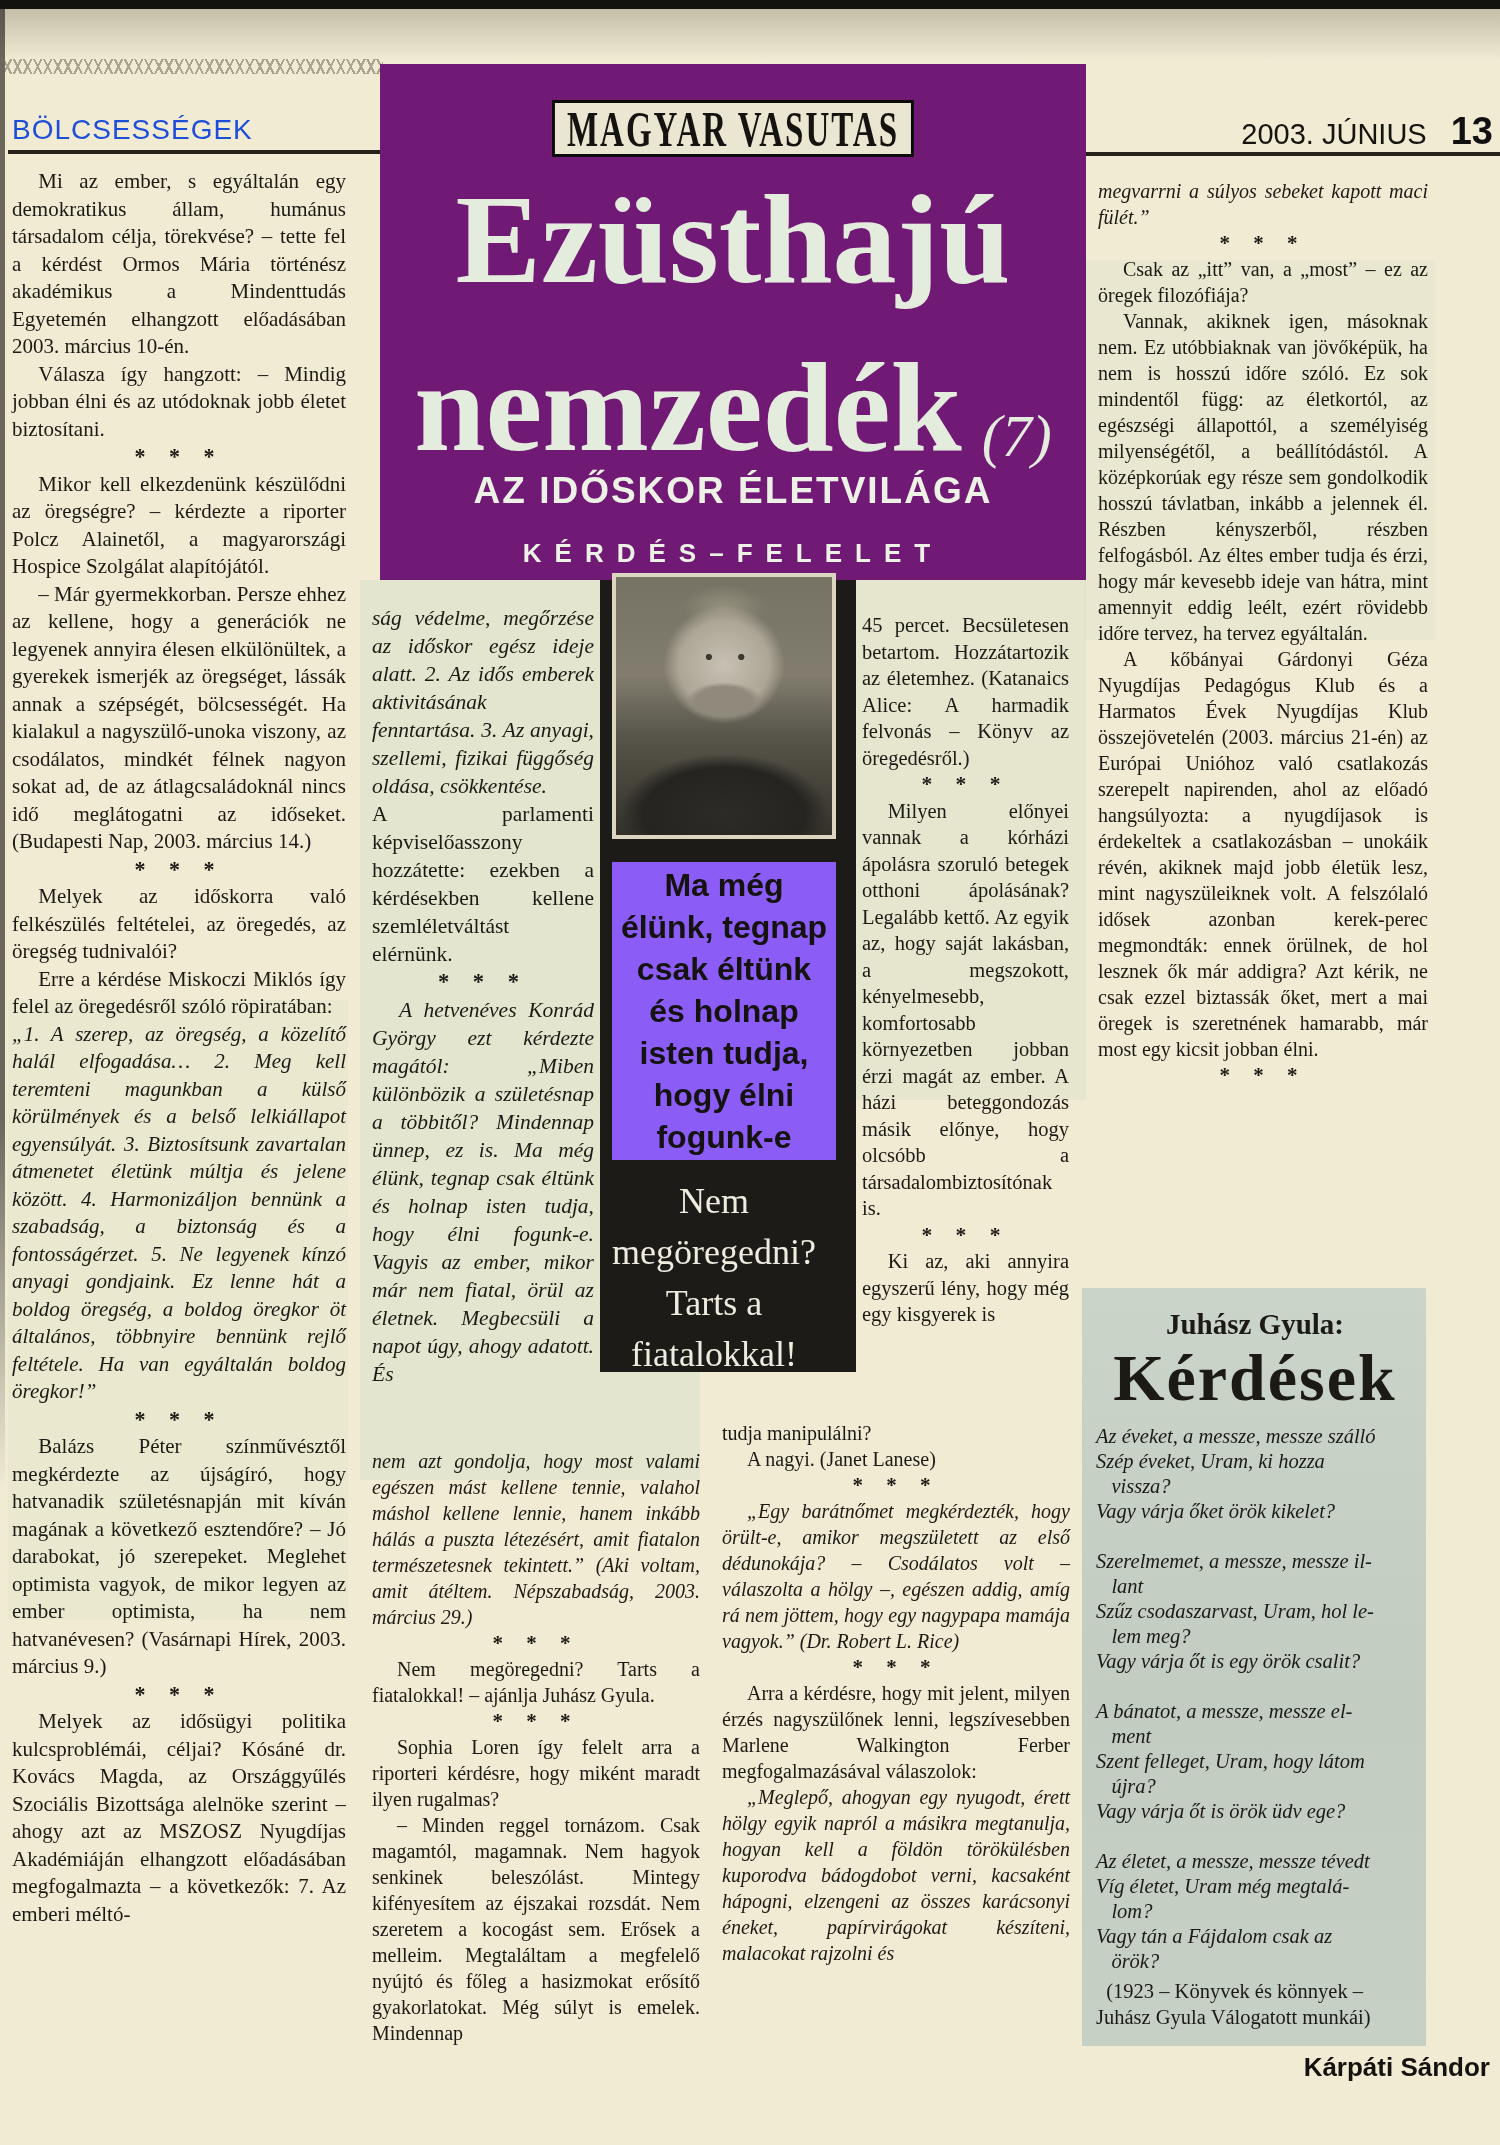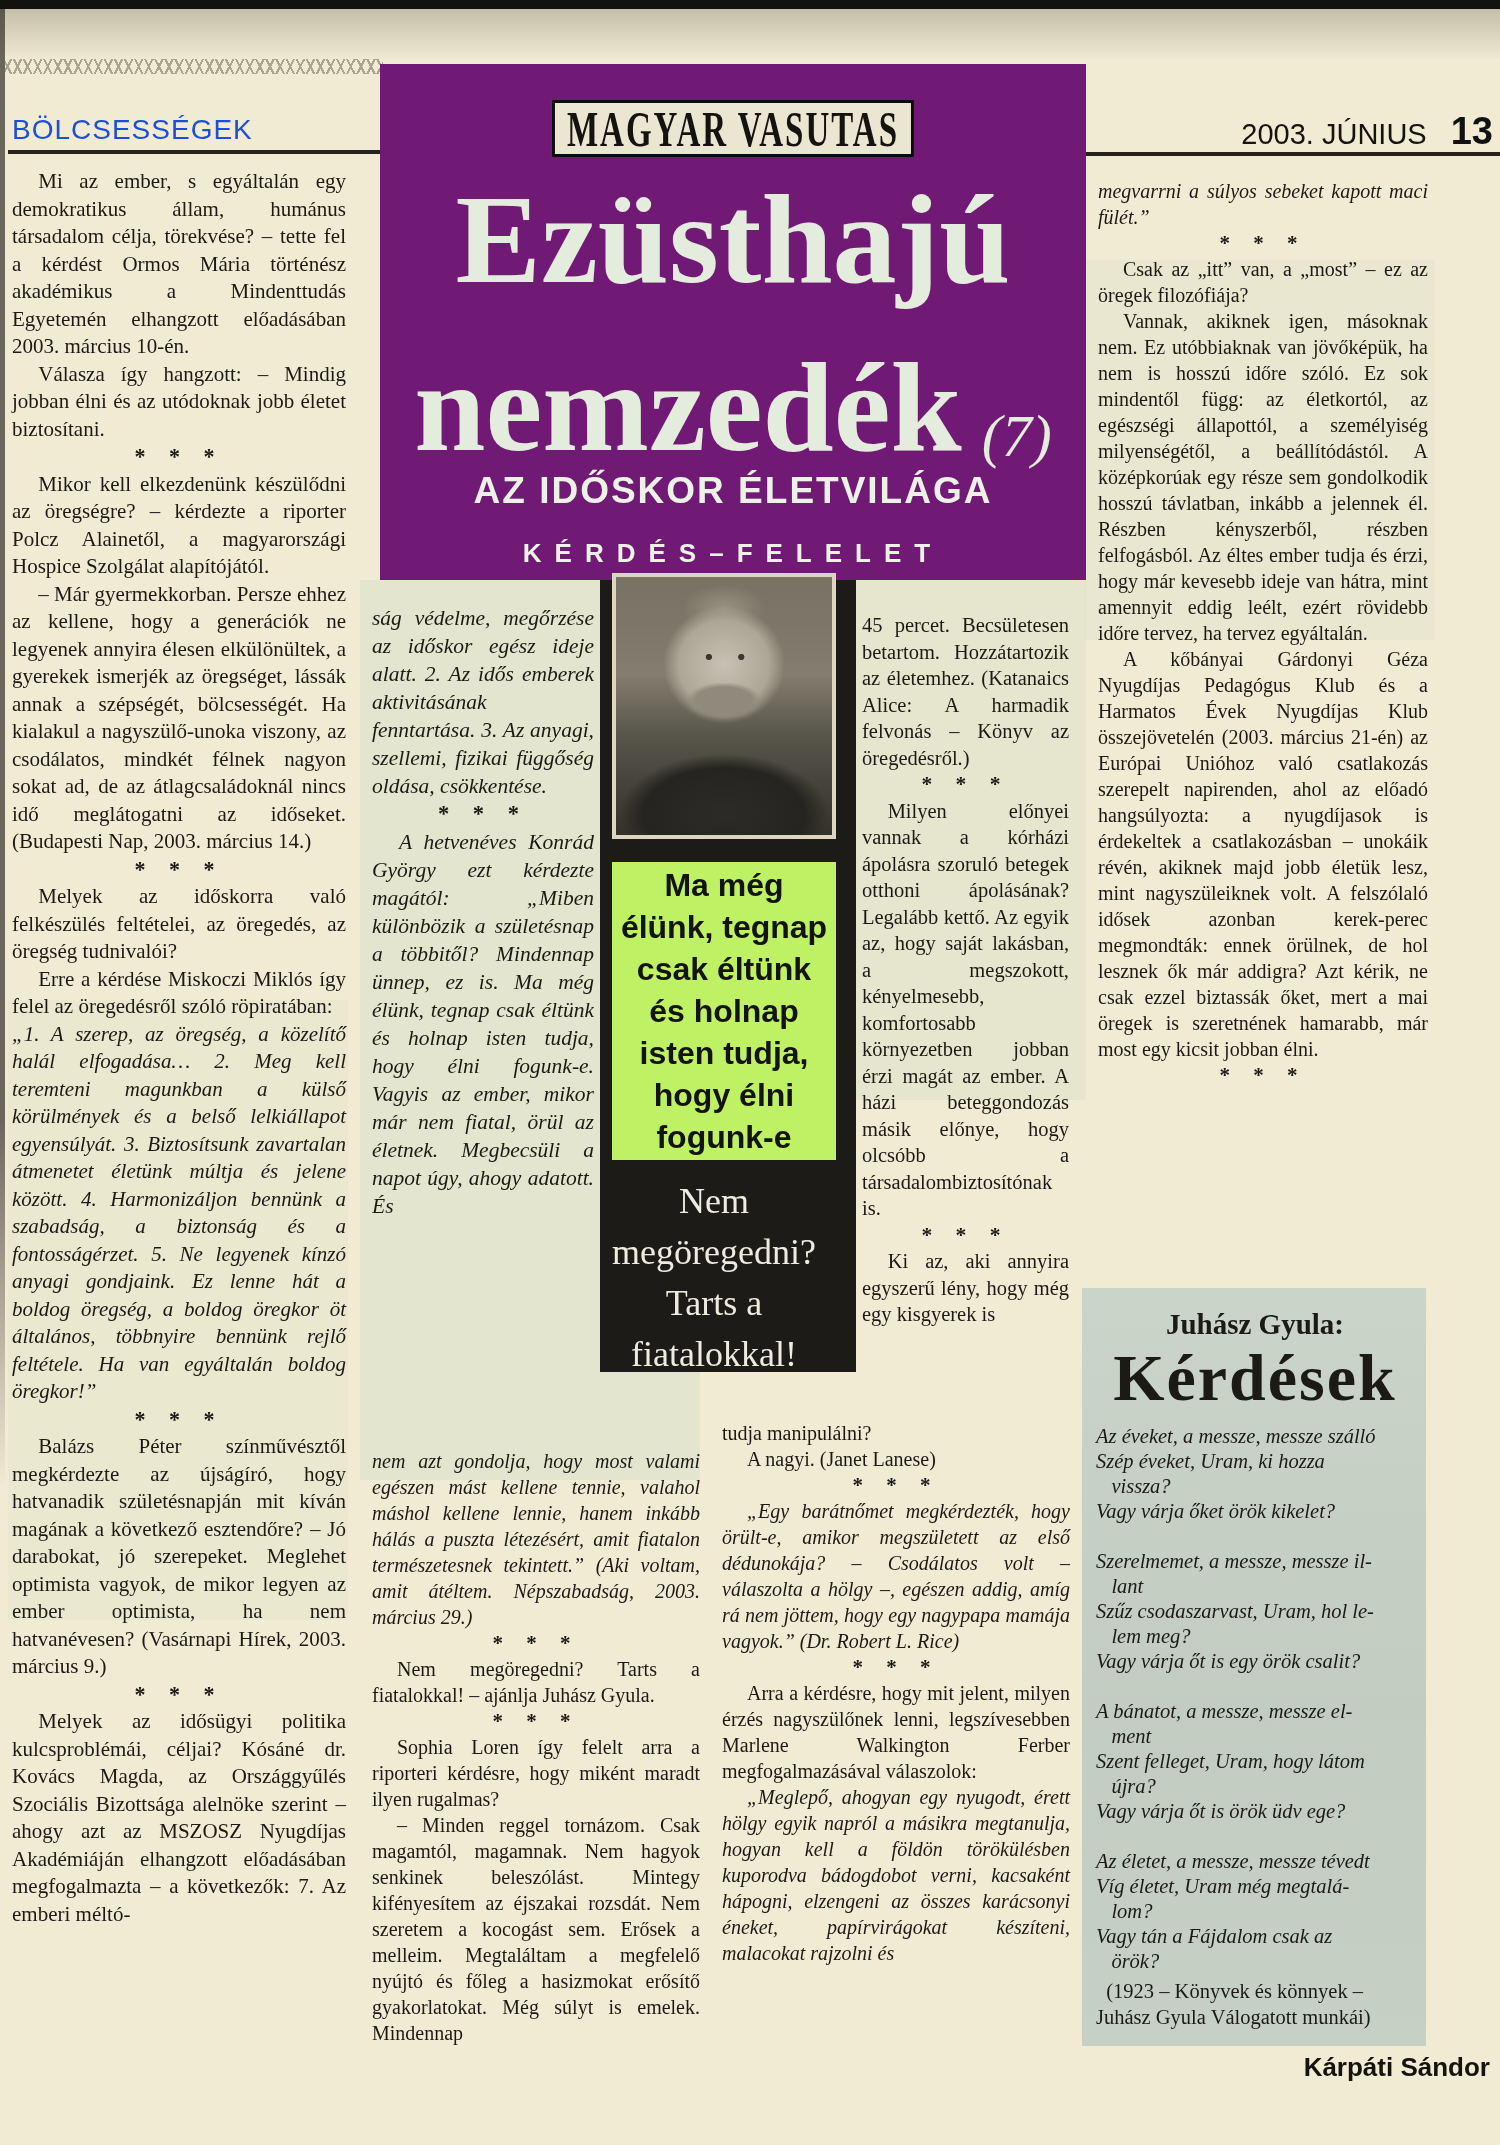--- a/index.html
+++ b/index.html
@@ -57,21 +57,21 @@
     border:4px solid #dcd5c0;
     background:
       radial-gradient(circle 5px at 43% 31%, #3b382f 0 55%, rgba(0,0,0,0) 70%),
       radial-gradient(circle 5px at 58% 31%, #3b382f 0 55%, rgba(0,0,0,0) 70%),
       radial-gradient(ellipse 22% 9% at 50% 48%, #8f8a7c 0 60%, rgba(0,0,0,0) 80%),
       radial-gradient(ellipse 38% 31% at 50% 34%, #c6c1b2 0%, #aca697 55%, rgba(0,0,0,0) 74%),
       radial-gradient(ellipse 26% 12% at 50% 12%, #97927f 0%, rgba(0,0,0,0) 75%),
       radial-gradient(ellipse 62% 30% at 50% 92%, #2c2b27 0%, #252420 60%, rgba(0,0,0,0) 78%),
       linear-gradient(180deg, #767264 0%, #827d6e 38%, #57544a 62%, #343229 100%);
   }
-  .quote-box { left:612px; top:862px; width:224px; height:298px; background:#bef264;
+  .quote-box { left:612px; top:862px; width:224px; height:298px; background:#8b5cf6;
     display:flex; align-items:center; justify-content:center; text-align:center;
     font-weight:bold; font-size:32px; line-height:42px; color:#14130f; }
   .quote-reversed { left:600px; top:1176px; width:228px; text-align:center;
     color:#efecdf; font-size:36px; line-height:51px; }
 
   
   .col p { margin:0; text-align:justify; }
   .col p.ind { text-indent:1.25em; }
   .col p.it { font-style:italic; }
   .sep { text-align:center !important; text-indent:0 !important; font-weight:bold;
@@ -154,20 +154,21 @@
     <p class="ind">Erre a kérdése Miskoczi Miklós így felel az öregedésről szóló röpiratában:</p>
     <p class="it">„1. A szerep, az öregség, a közelítő halál elfogadása… 2. Meg kell teremteni magunkban a külső körülmények és a belső lelkiállapot egyensúlyát. 3. Biztosítsunk zavartalan átmenetet életünk múltja és jelene között. 4. Harmonizáljon bennünk a szabadság, a biztonság és a fontosságérzet. 5. Ne legyenek kínzó anyagi gondjaink. Ez lenne hát a boldog öregség, a boldog öregkor öt általános, többnyire bennünk rejlő feltétele. Ha van egyáltalán boldog öregkor!”</p>
     <p class="sep">* * *</p>
     <p class="ind">Balázs Péter színművésztől megkérdezte az újságíró, hogy hatvanadik születésnapján mit kíván magának a következő esztendőre? – Jó darabokat, jó szerepeket. Meglehet optimista vagyok, de mikor legyen az ember optimista, ha nem hatvanévesen? (Vasárnapi Hírek, 2003. március 9.)</p>
     <p class="sep">* * *</p>
     <p class="ind">Melyek az idősügyi politika kulcsproblémái, céljai? Kósáné dr. Kovács Magda, az Országgyűlés Szociális Bizottsága alelnöke szerint – ahogy azt az MSZOSZ Nyugdíjas Akadémiáján elhangzott előadásában megfogalmazta – a következők: 7. Az emberi méltó-</p>
   </div>
 
   <div class="abs col col2a">
     <p class="it">ság védelme, megőrzése az időskor egész ideje alatt. 2. Az idős emberek aktivitásának fenntartása. 3. Az anyagi, szellemi, fizikai függőség oldása, csökkentése.</p>
+    <p>A parlamenti képviselőasszony hozzátette: ezekben a kérdésekben kellene szemléletváltást elérnünk.</p>
     <p class="sep">* * *</p>
     <p class="ind it">A hetvenéves Konrád György ezt kérdezte magától: „Miben különbözik a születésnap a többitől? Mindennap ünnep, ez is. Ma még élünk, tegnap csak éltünk és holnap isten tudja, hogy élni fogunk-e. Vagyis az ember, mikor már nem fiatal, örül az életnek. Megbecsüli a napot úgy, ahogy adatott. És</p>
   </div>
 
   <div class="abs col col2b">
     <p class="it">nem azt gondolja, hogy most valami egészen mást kellene tennie, valahol máshol kellene lennie, hanem inkább hálás a puszta létezésért, amit fiatalon természetesnek tekintett.” (Aki voltam, amit átéltem. Népszabadság, 2003. március 29.)</p>
     <p class="sep">* * *</p>
     <p class="ind">Nem megöregedni? Tarts a fiatalokkal! – ajánlja Juhász Gyula.</p>
     <p class="sep">* * *</p>
     <p class="ind">Sophia Loren így felelt arra a riporteri kérdésre, hogy miként maradt ilyen rugalmas?</p>

